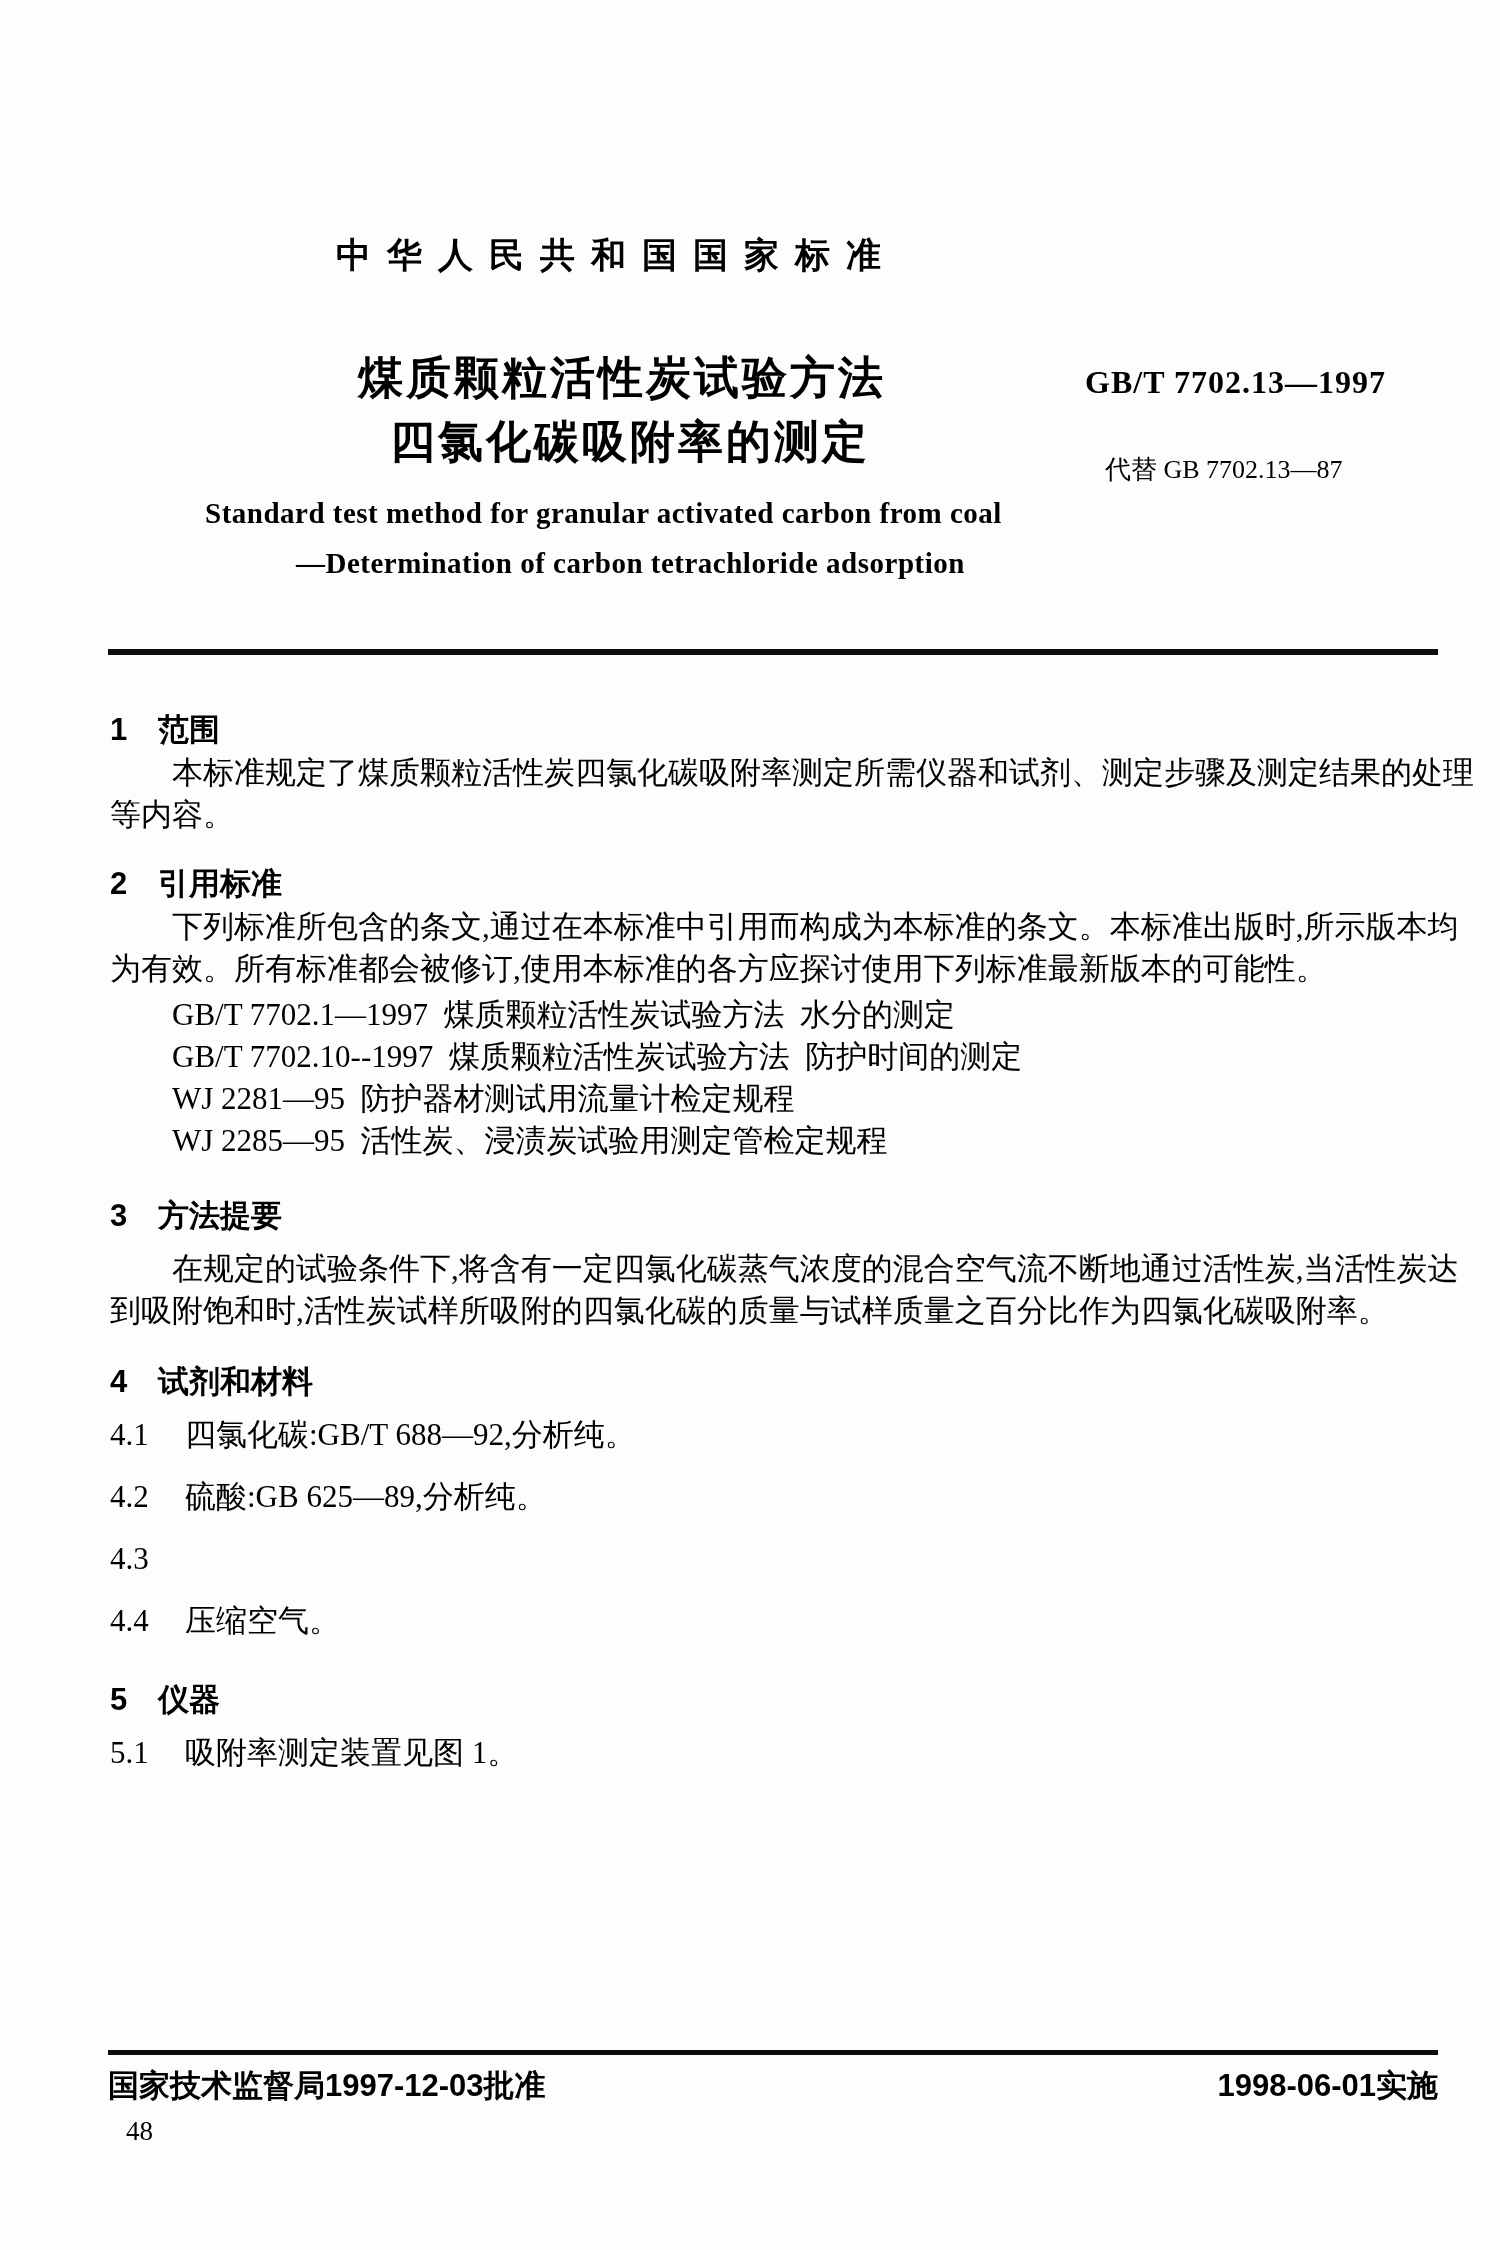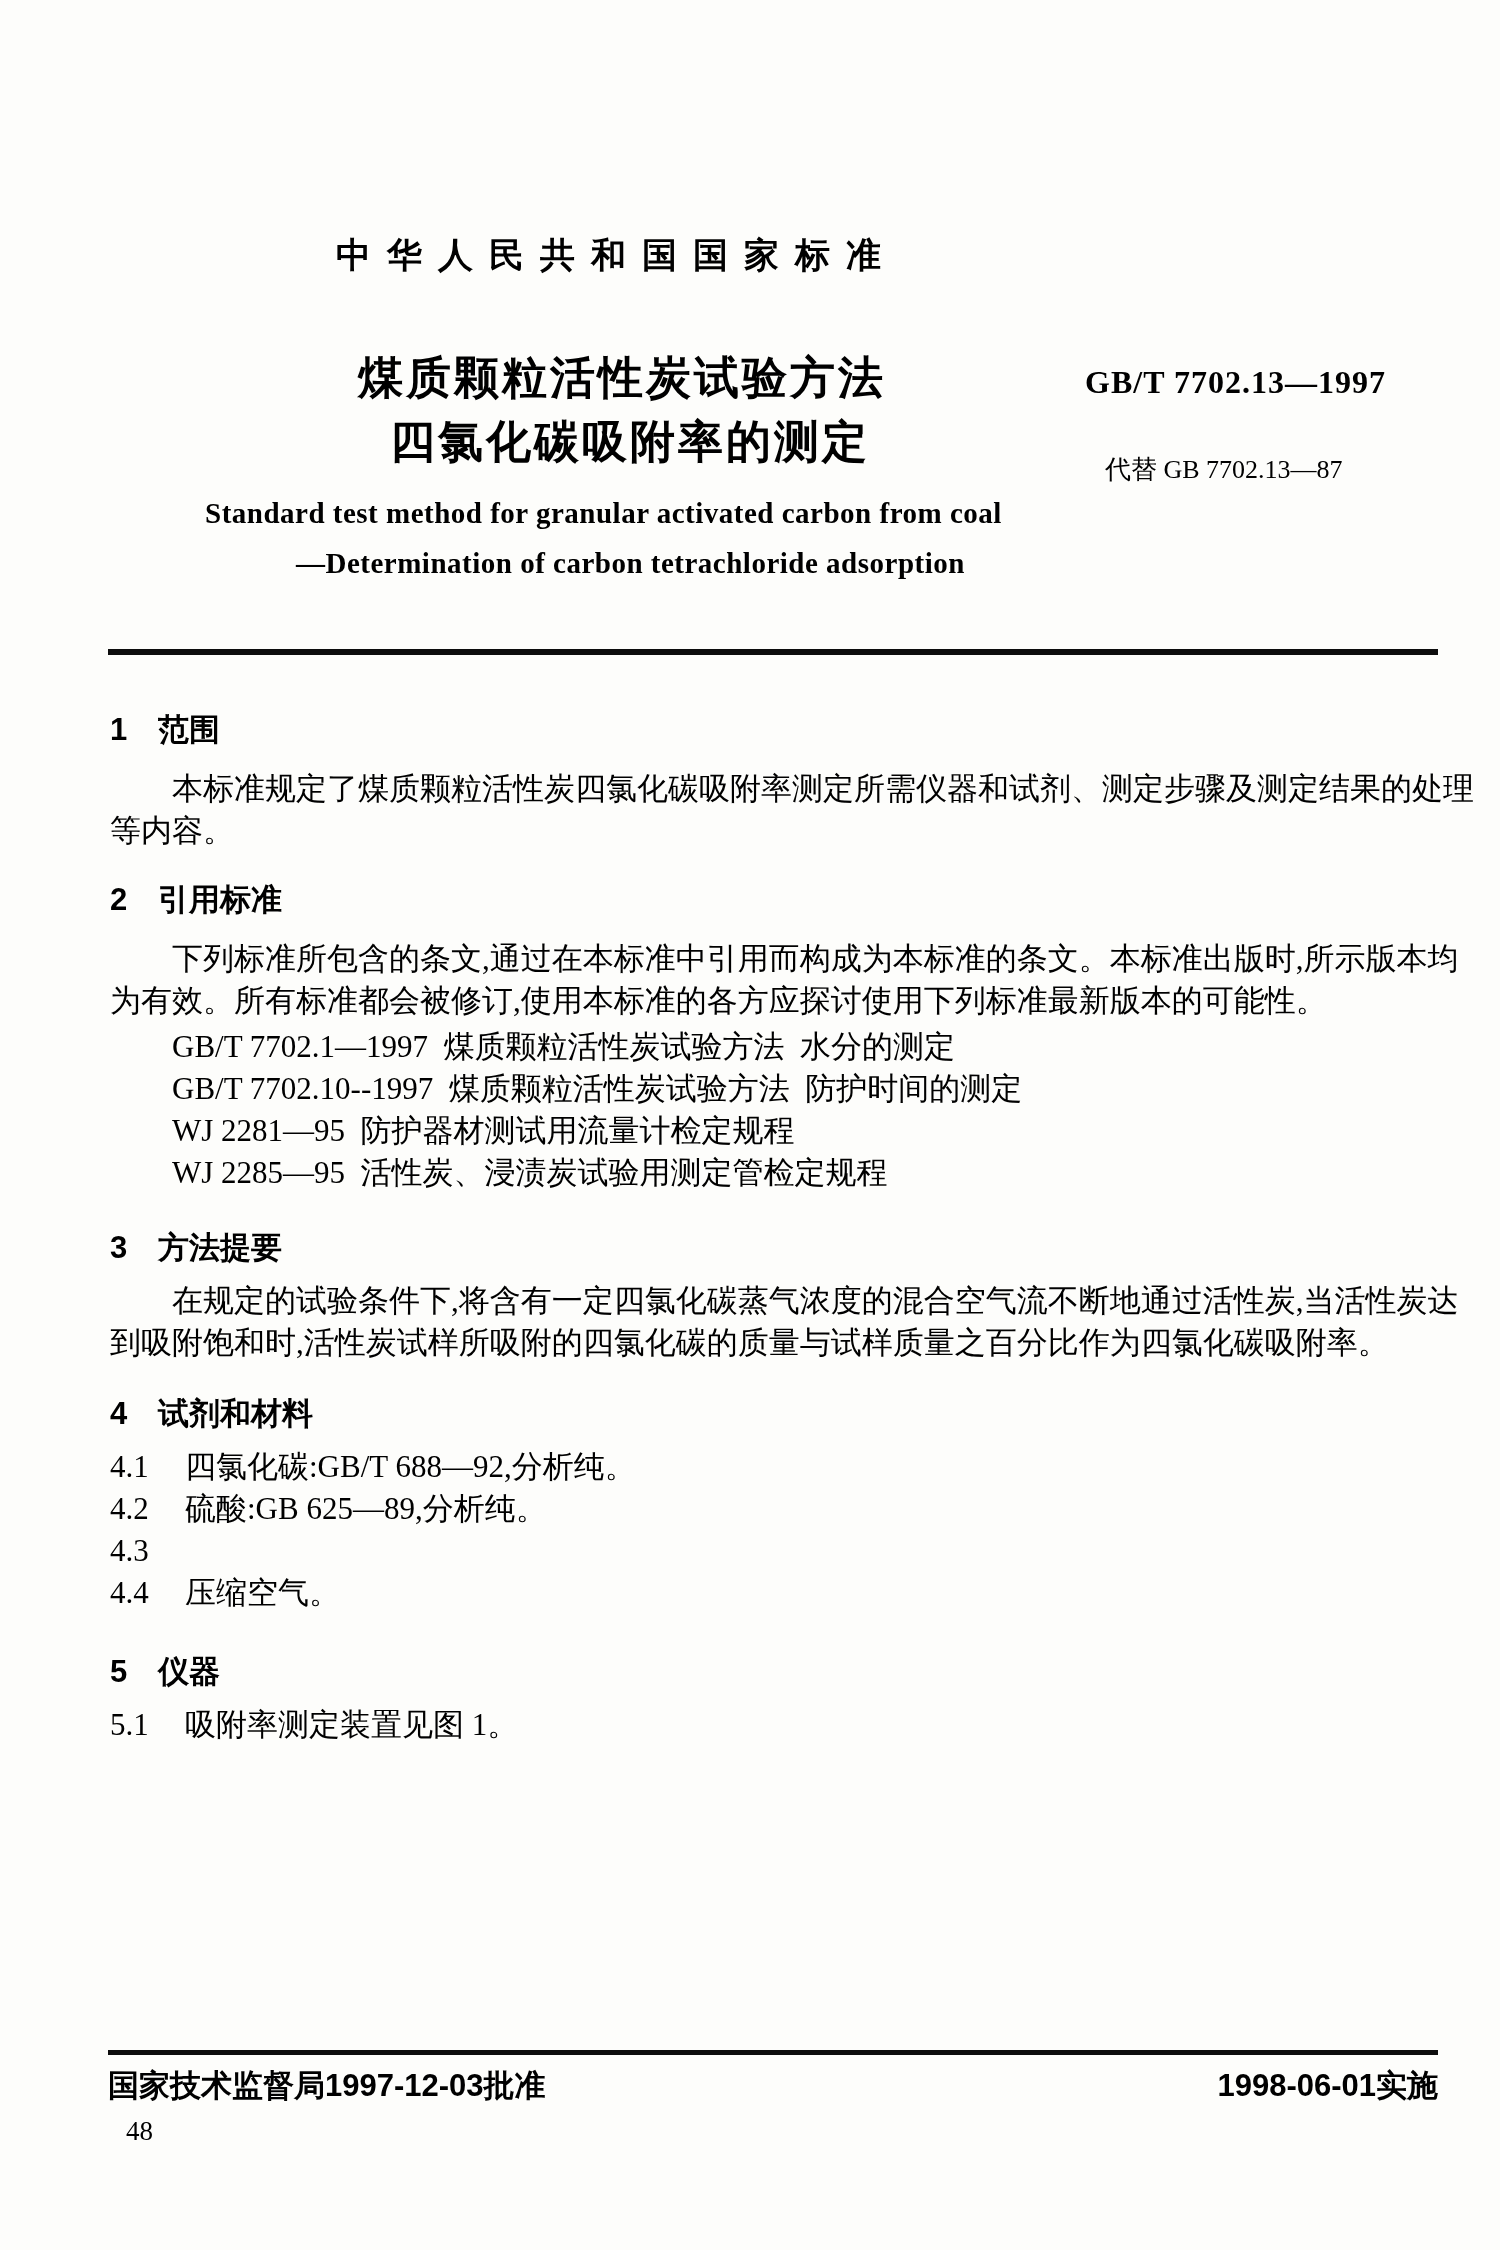--- a/index.html
+++ b/index.html
@@ -47,23 +47,23 @@
   }
   .sec-heading{
     display:flex;
     font-family:"Liberation Sans","DejaVu Sans",sans-serif;
     font-weight:bold;font-size:31px;line-height:44px;height:44px;
   }
   .sec-heading .sec-num{width:48px;flex:0 0 48px;}
   .bodyline{height:42px;white-space:nowrap;}
   .indent{padding-left:62px;}
   .refline{height:42px;white-space:pre;padding-left:62px;}
-  .item-row{display:flex;height:42px;white-space:nowrap;}
+  .item-row{display:flex;height:42px;white-space:nowrap;margin-top:20px;}
   .item-row .item-num{width:75px;flex:0 0 75px;}
-  .mt8{margin-top:8px;}   .mt16{margin-top:16px;}  .mt18{margin-top:10px;}
+  .mt8{margin-top:8px;}   .mt16{}  .mt18{margin-top:10px;}
   .mt26{margin-top:26px;} .mt28{margin-top:28px;}  .mt32{margin-top:32px;}
   .mt36{margin-top:36px;} .mt4{margin-top:4px;}
   
   .footer-rule{left:108px;top:2050px;width:1330px;height:5px;}
   .footer-row{
     position:absolute;left:108px;top:2066px;width:1330px;
     display:flex;justify-content:space-between;
     font-family:"Liberation Sans","DejaVu Sans",sans-serif;
     font-weight:bold;font-size:31px;line-height:40px;white-space:nowrap;
   }

